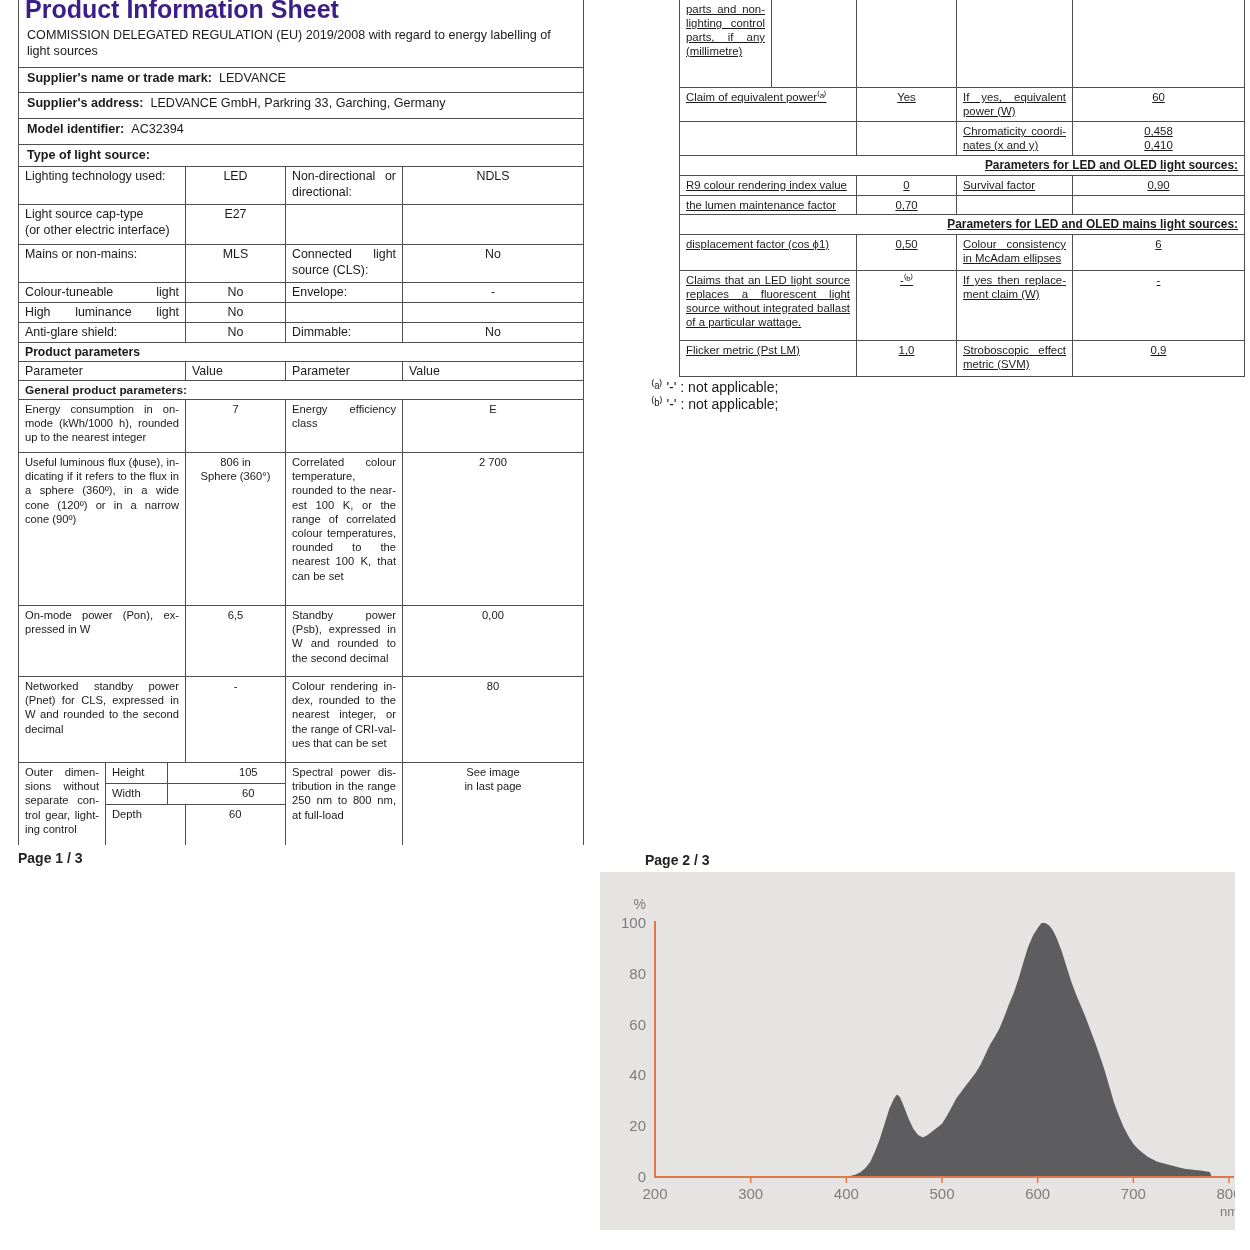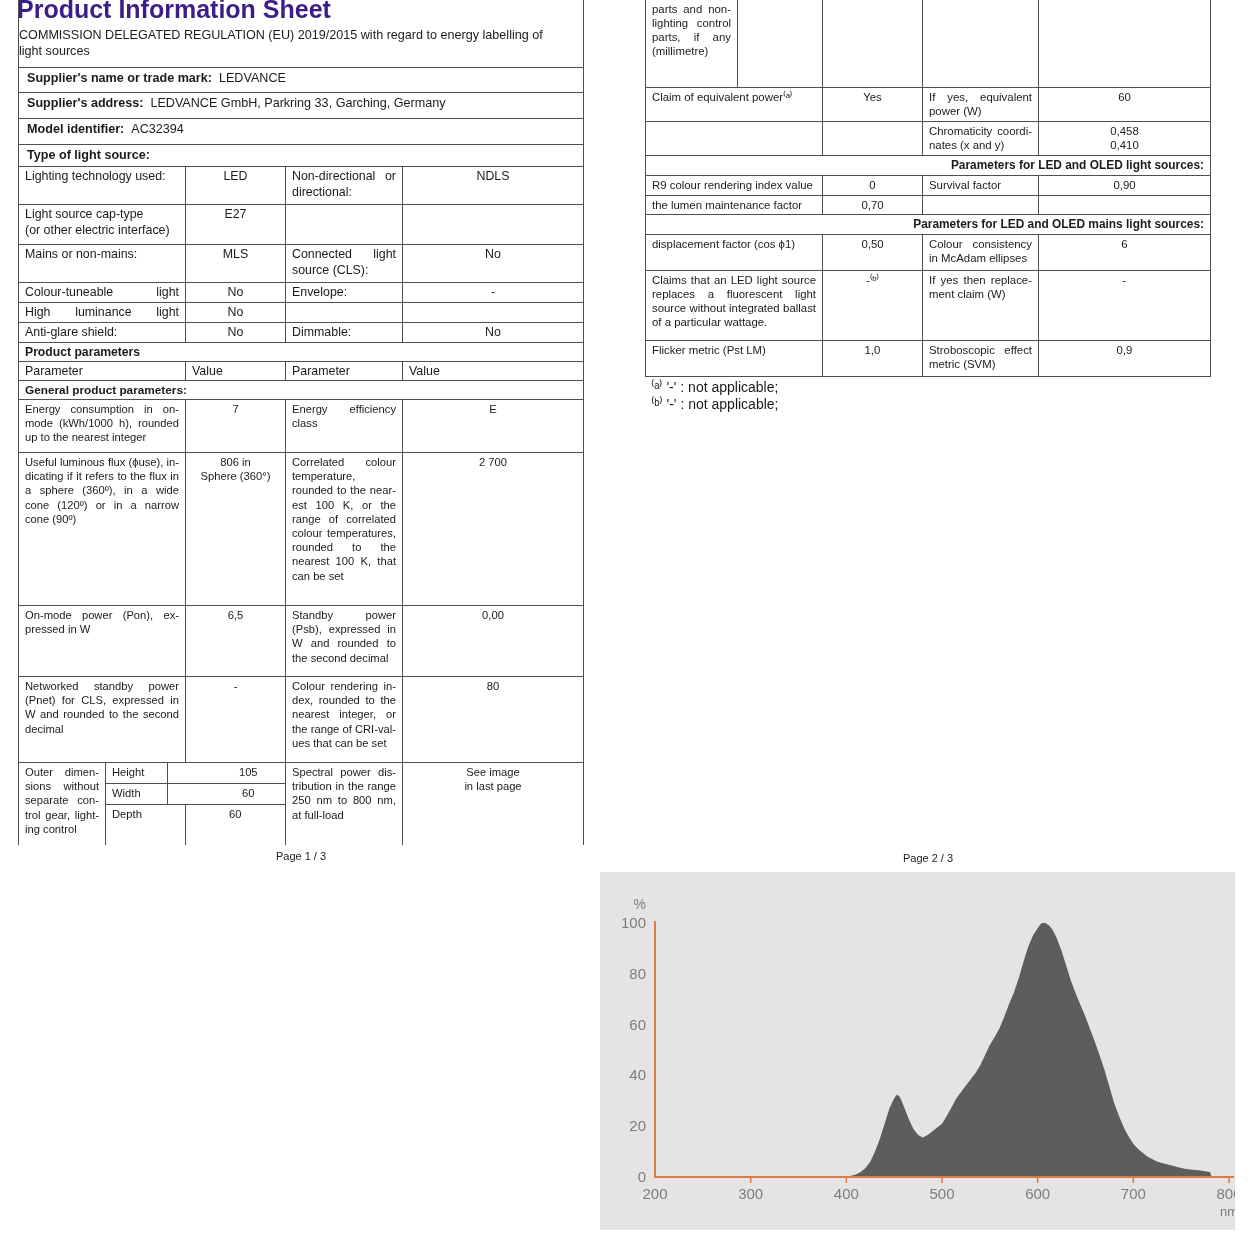--- a/index.html
+++ b/index.html
@@ -1,20 +1,20 @@
 <!DOCTYPE html>
 <html><head>
 <meta charset="utf-8">
 <style>
   html,body{margin:0;padding:0;background:#fff;}
   body{width:1250px;height:1250px;position:relative;font-family:"Liberation Sans",sans-serif;color:#1b1b1b;}
   .page{position:absolute;top:0;width:566px;}
   #page1{left:18px;}
-  #page2{left:645px;}
-  .head{box-sizing:border-box;width:566px;height:68px;border-left:1px solid #4f4f4f;border-right:1px solid #4f4f4f;border-bottom:1px solid #4f4f4f;padding:0 0;overflow:hidden;}
+  #page2{left:679px;text-decoration:underline;}
+  .head{box-sizing:border-box;width:566px;height:68px;border-left:1px solid #4f4f4f;border-right:1px solid #4f4f4f;border-bottom:1px solid #4f4f4f;padding:0 8px;overflow:hidden;}
   .head h1{font-size:25px;font-weight:bold;margin:-5px 0 3px -2px;letter-spacing:0;}
   .head p{font-size:12.6px;line-height:16px;margin:0;width:548px;}
   .irow{box-sizing:border-box;width:566px;border-left:1px solid #4f4f4f;border-right:1px solid #4f4f4f;border-bottom:1px solid #4f4f4f;padding:3px 8px;font-size:12.6px;overflow:hidden;}
   .irow b{font-weight:bold;margin-top:28px;}
   .irow .val{margin-left:7px;margin-top:16px;}
   .trow{box-sizing:border-box;display:flex;width:566px;border-left:1px solid #4f4f4f;border-bottom:1px solid #4f4f4f;background:#fff;align-items:stretch;}
   .c{box-sizing:border-box;border-right:1px solid #4f4f4f;padding:2px 6px;overflow:hidden;}
   .p{text-align:justify;white-space:pre-line;}
   .v{text-align:center;white-space:pre-line;padding:2px 2px;}
   .sechead{box-sizing:border-box;width:566px;border-left:1px solid #4f4f4f;border-right:1px solid #4f4f4f;border-bottom:1px solid #4f4f4f;font-weight:bold;text-align:left;padding:2px 6px;overflow:hidden;}
@@ -27,35 +27,35 @@
   #p1-ts .sechead, #p1-colhead{font-size:12.2px;line-height:15px;}
   #p1-gp .trow{font-size:11.2px;line-height:14.2px;}
   #p2-table .trow{font-size:11.4px;line-height:14px;}
   #p2-table .sechead{font-size:11.9px;line-height:15px;}
   .subtable{width:180px;border-right:1px solid #4f4f4f;display:flex;flex-direction:column;box-sizing:border-box;}
   .subrow{display:flex;flex:0 0 auto;}
   .subrow.grow{flex:1 1 auto;}
   .subrow .sname{box-sizing:border-box;width:80px;border-right:1px solid #4f4f4f;padding:2px 6px;}
   .subrow .sval{box-sizing:border-box;width:100px;text-align:center;padding:2px 2px;}
   .subline{border-bottom:1px solid #4f4f4f;gap:44px;}
-  .pagemark{position:absolute;width:566px;text-align:center;font-size:11px;color:#222;}
+  .pagemark{position:absolute;width:566px;text-align:left;font-size:14px;color:#222;font-weight:bold;}
   #pagemark1{left:18px;top:850px;}
   #pagemark2{left:645px;top:852px;}
   .footnotes{position:absolute;left:651px;top:379px;font-size:14px;line-height:17px;}
   .chart{position:absolute;left:600px;top:872px;width:635px;height:358px;}
   svg text{font-family:"Liberation Sans",sans-serif;}
 </style>
 </head>
 <body>
 
 <div id="page1" class="page">
 
   <div class="head">
     <h1 style="color: rgb(59, 30, 135);">Product Information Sheet</h1>
-    <p>COMMISSION DELEGATED REGULATION (EU) 2019/2015 with regard to energy labelling of light sources</p>
+    <p>COMMISSION DELEGATED REGULATION (EU) 2019/2008 with regard to energy labelling of light sources</p>
   </div>
 
   <div class="irow" style="height:25px">
     <b>Supplier's name or trade mark:</b><span class="val">LEDVANCE</span>
   </div>
   <div class="irow" style="height:26px">
     <b>Supplier's address:</b><span class="val">LEDVANCE GmbH, Parkring 33, Garching, Germany</span>
   </div>
   <div class="irow" style="height:26px">
     <b>Model identifier:</b><span class="val">AC32394</span>

